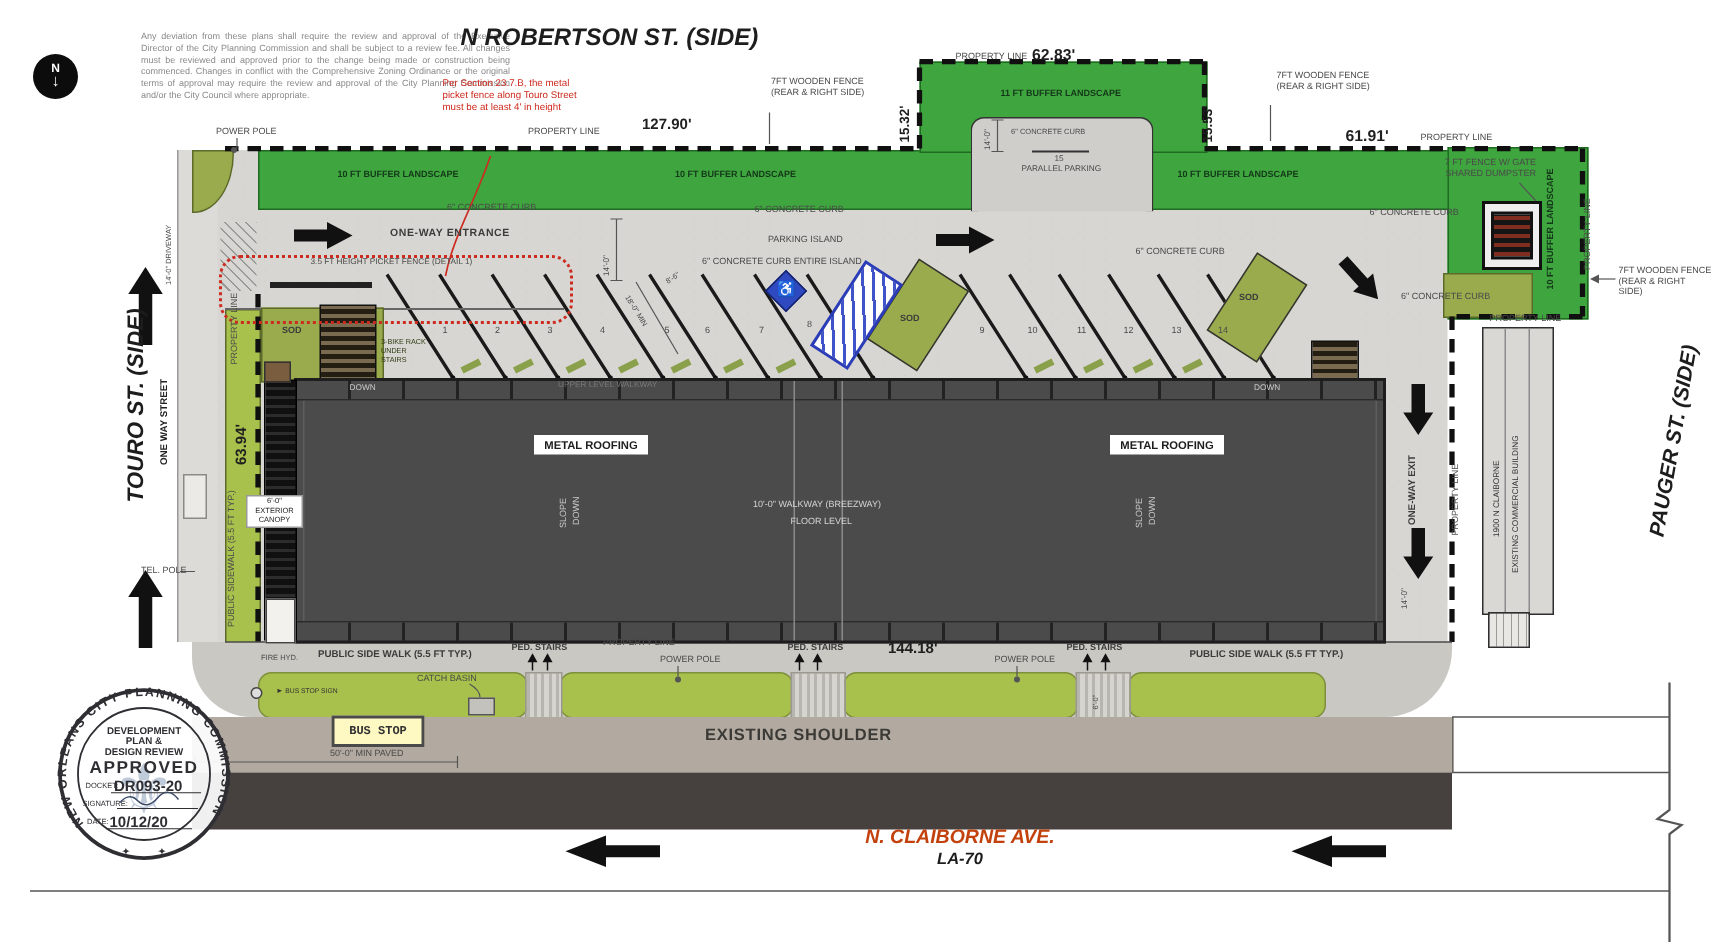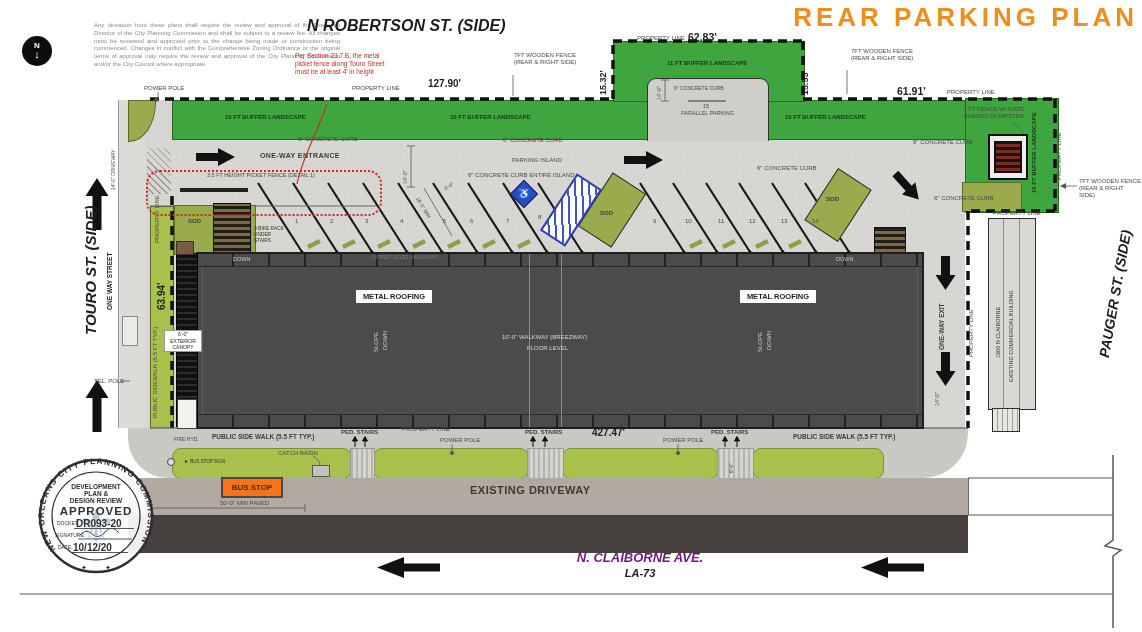--- a/index.html
+++ b/index.html
@@ -159,21 +159,20 @@
   <div class="abs" style="left:176px;top:253px;width:20px;height:172px;background:repeating-linear-gradient(0deg,#101010 0 4px,#2c2c2c 4px 6px);border:1px solid #000;"></div>
   <div class="abs" style="left:177px;top:399px;width:18px;height:28px;background:#f2f1ee;border:1px solid #444;"></div>
   <div class="abs" style="left:176px;top:241px;width:16px;height:12px;background:#7a5c3e;border:1px solid #333;"></div>
 
   <div class="abs" style="left:22px;top:36px;width:30px;height:30px;background:#0c0c0c;border-radius:50%;display:flex;flex-direction:column;align-items:center;justify-content:center;color:#fff;line-height:1;">
     <span style="font-size:8px;font-weight:bold;">N</span>
     <span style="font-size:11px;font-weight:bold;margin-top:-1px;">↓</span>
   </div>
   <div class="abs" style="left:94px;top:22px;width:246px;font-size:6px;line-height:1.3;color:#8a8a8a;text-align:justify;">Any deviation from these plans shall require the review and approval of the Executive Director of the City Planning Commission and shall be subject to a review fee. All changes must be reviewed and approved prior to the change being made or construction being commenced. Changes in conflict with the Comprehensive Zoning Ordinance or the original terms of approval may require the review and approval of the City Planning Commission and/or the City Council where appropriate.</div>
   <div class="abs" style="left:307px;top:17px;font-size:16px;font-weight:bold;font-style:italic;color:#1d1d1d;white-space:nowrap;">N ROBERTSON ST. (SIDE)</div>
-  <div class="abs" style="right:4px;top:2px;font-size:26px;font-weight:800;letter-spacing:4px;color:#EF8E1E;white-space:nowrap;">REAR PARKING PLAN</div>
   <div class="abs wrap" style="left:295px;top:52px;width:95px;font-size:6.5px;line-height:1.25;color:#CE2B20;">Per Section 23.7.B, the metal picket fence along Touro Street must be at least 4' in height</div>
 
   <div class="t" style="left:144px;top:85px;">POWER POLE</div>
   <div class="t" style="left:352px;top:85px;">PROPERTY LINE</div>
   <div class="dim" style="left:428px;top:78px;">127.90'</div>
   <div class="t" style="left:637px;top:35px;">PROPERTY LINE</div>
   <div class="dim" style="left:688px;top:31px;font-size:10.5px;">62.83'</div>
   <div class="dim" style="left:897px;top:85px;font-size:10.5px;">61.91'</div>
   <div class="t" style="left:947px;top:89px;">PROPERTY LINE</div>
   <div class="dim v" style="left:598px;top:95px;font-size:9px;">15.32'</div>
@@ -260,33 +259,33 @@
   <div class="t tb" style="left:212px;top:433px;font-size:6.5px;">PUBLIC SIDE WALK (5.5 FT TYP.)</div>
   <div class="t tb" style="left:341px;top:429px;">PED. STAIRS</div>
   <div class="t" style="left:402px;top:426px;">PROPERTY LINE</div>
   <div class="t" style="left:440px;top:437px;">POWER POLE</div>
   <div class="t" style="left:278px;top:450px;">CATCH BASIN</div>
   <div class="abs" style="left:312px;top:465px;width:16px;height:10px;background:#c4c2bd;border:1px solid #555;"></div>
   <div class="abs" style="left:184px;top:458px;font-size:4.5px;color:#333;white-space:nowrap;">
     <span style="font-size:5px;">►</span>
     <span>BUS STOP SIGN</span>
   </div>
-  <div class="dim" style="left:592px;top:427px;">427.47'</div>
+  <div class="dim" style="left:592px;top:427px;">144.18'</div>
   <div class="t tb" style="left:525px;top:429px;">PED. STAIRS</div>
   <div class="t" style="left:663px;top:437px;">POWER POLE</div>
   <div class="t tb" style="left:711px;top:429px;">PED. STAIRS</div>
   <div class="t tb" style="left:793px;top:433px;font-size:6.5px;">PUBLIC SIDE WALK (5.5 FT TYP.)</div>
   <div class="t v" style="left:728px;top:473px;font-size:5px;">6'-0"</div>
-  <div class="abs" style="left:221px;top:477px;width:58px;height:17px;background:#f97316;border:2px solid #4a4a4a;display:flex;align-items:center;justify-content:center;">
+  <div class="abs" style="left:221px;top:477px;width:58px;height:17px;background:#fef9c3;border:2px solid #4a4a4a;display:flex;align-items:center;justify-content:center;font-family:Liberation Mono, monospace;">
     <span style="font-size:8px;font-weight:bold;color:#333;">BUS STOP</span>
   </div>
   <div class="t" style="left:220px;top:500px;">50'-0" MIN PAVED</div>
-  <div class="abs" style="left:470px;top:484px;font-size:11px;font-weight:bold;color:#3c3a36;letter-spacing:.5px;white-space:nowrap;">EXISTING DRIVEWAY</div>
-  <div class="abs" style="left:560px;top:550px;width:160px;text-align:center;font-size:13px;font-weight:bold;font-style:italic;color:#701a75;">N. CLAIBORNE AVE.</div>
-  <div class="abs" style="left:560px;top:567px;width:160px;text-align:center;font-size:11px;font-weight:bold;font-style:italic;color:#1d1d1d;">LA-73</div>
+  <div class="abs" style="left:470px;top:484px;font-size:11px;font-weight:bold;color:#3c3a36;letter-spacing:.5px;white-space:nowrap;">EXISTING SHOULDER</div>
+  <div class="abs" style="left:560px;top:550px;width:160px;text-align:center;font-size:13px;font-weight:bold;font-style:italic;color:#c2410c;">N. CLAIBORNE AVE.</div>
+  <div class="abs" style="left:560px;top:567px;width:160px;text-align:center;font-size:11px;font-weight:bold;font-style:italic;color:#1d1d1d;">LA-70</div>
 
   <svg class="abs" style="left:28px;top:448px;" width="136" height="136" viewBox="0 0 136 136">
     <circle cx="68" cy="68" r="56" fill="#ffffff" fill-opacity="0.92" stroke="#2e2e33" stroke-width="2.5"></circle>
     <circle cx="68" cy="68" r="44" fill="none" stroke="#2e2e33" stroke-width="1.2"></circle>
     <text x="68" y="94" text-anchor="middle" font-size="46" fill="#8298b5" fill-opacity="0.5">⚜</text>
     <path id="ringPath" d="M 68 120 A 52 52 0 1 1 68.01 120" fill="none"></path>
     <text font-size="8.2" font-weight="bold" letter-spacing="1.2" fill="#2e2e33">
       <textPath href="#ringPath" startOffset="14%">NEW ORLEANS CITY PLANNING COMMISSION</textPath>
     </text>
     <text x="56" y="122" text-anchor="middle" font-size="7" fill="#2e2e33">✦</text>

